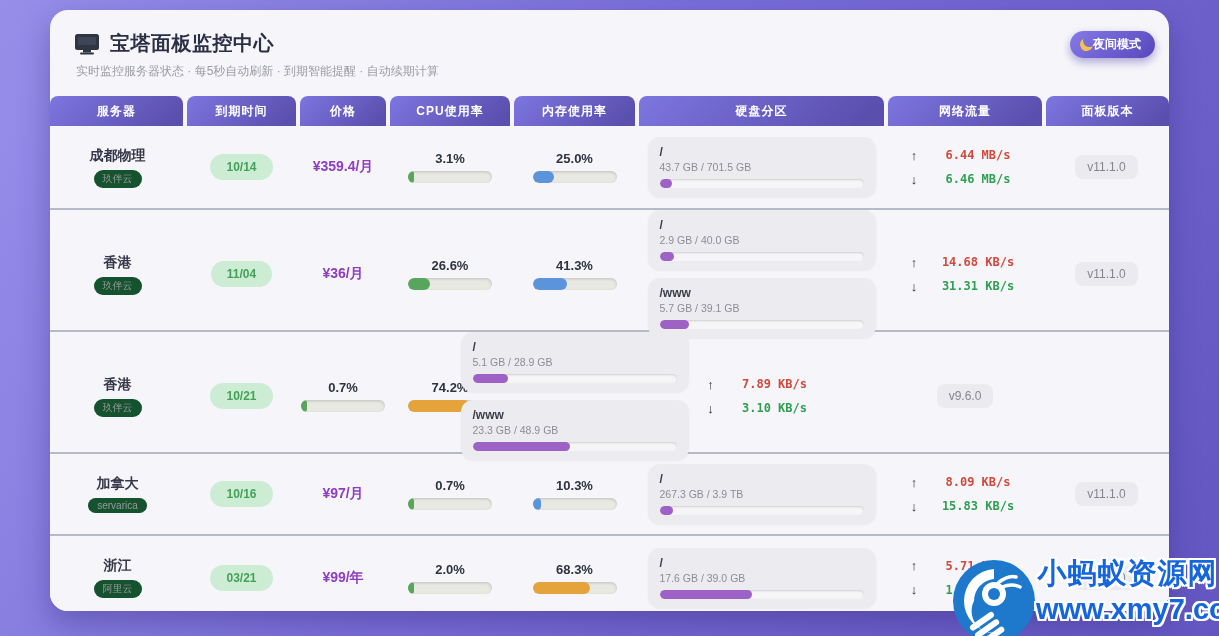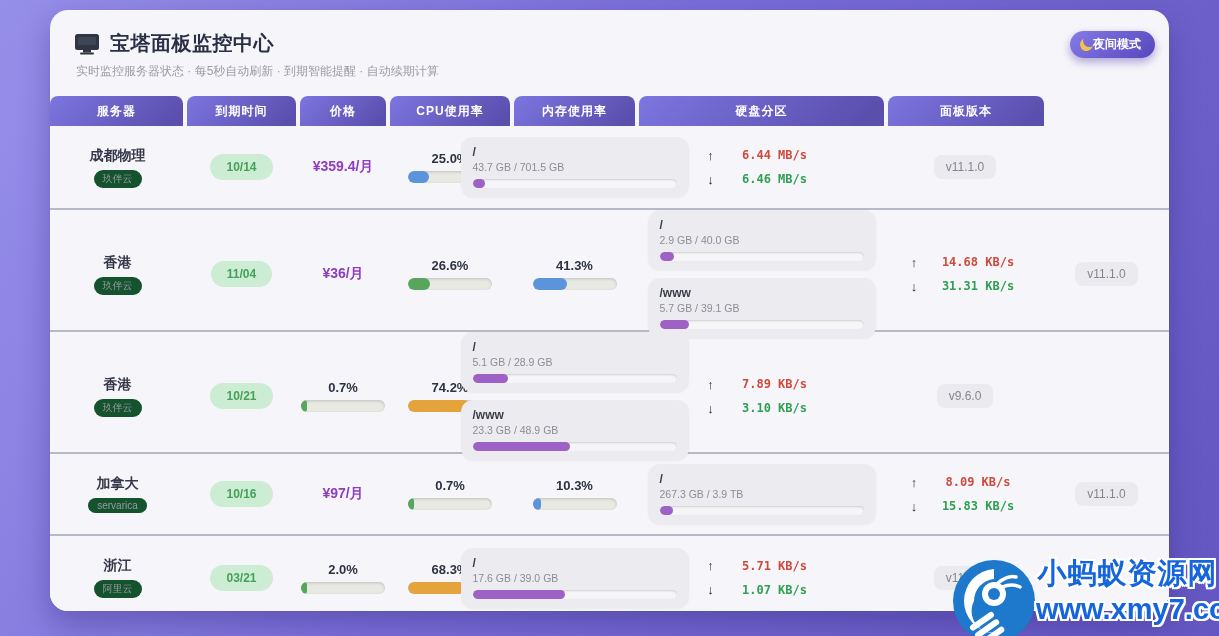--- a/index.html
+++ b/index.html
@@ -116,36 +116,45 @@
     <div class="th">
         <div class="th-inner">CPU使用率</div>
       </div>
     <div class="th">
         <div class="th-inner">内存使用率</div>
       </div>
     <div class="th">
         <div class="th-inner">硬盘分区</div>
       </div>
     <div class="th">
+        <div class="th-inner">网络流量</div>
+      </div>
+    <div class="th">
         <div class="th-inner">面板版本</div>
       </div>
   </div>
 
   <div class="grid row r-h82">
     <div class="td">
       <div class="srv-name">成都物理</div>
       <div class="provider">玖伴云</div>
     </div>
     <div class="td">
         <span class="expiry">10/14</span>
       </div>
     <div class="td">
         <span class="price">¥359.4/月</span>
       </div>
     <div class="td">
+      <div class="pct">3.1%</div>
+      <div class="bar">
+          <div class="fill" style="width: 3.1%; background: rgb(88, 165, 92);"></div>
+        </div>
+    </div>
+    <div class="td">
       <div class="pct">25.0%</div>
       <div class="bar">
           <div class="fill" style="width: 25%; background: rgb(91, 148, 218);"></div>
         </div>
     </div>
     <div class="td">
         <div class="disk-stack">
       <div class="disk">
         <div class="disk-mount">/</div>
         <div class="disk-usage">43.7 GB / 701.5 GB</div>
@@ -336,20 +345,23 @@
       </div>
   </div>
 
   <div class="grid row r-h87">
     <div class="td">
       <div class="srv-name">浙江</div>
       <div class="provider">阿里云</div>
     </div>
     <div class="td">
         <span class="expiry">03/21</span>
+      </div>
+    <div class="td">
+        <span class="price">¥99/年</span>
       </div>
     <div class="td">
       <div class="pct">2.0%</div>
       <div class="bar">
           <div class="fill" style="width: 2%; background: rgb(88, 165, 92);"></div>
         </div>
     </div>
     <div class="td">
       <div class="pct">68.3%</div>
       <div class="bar">

